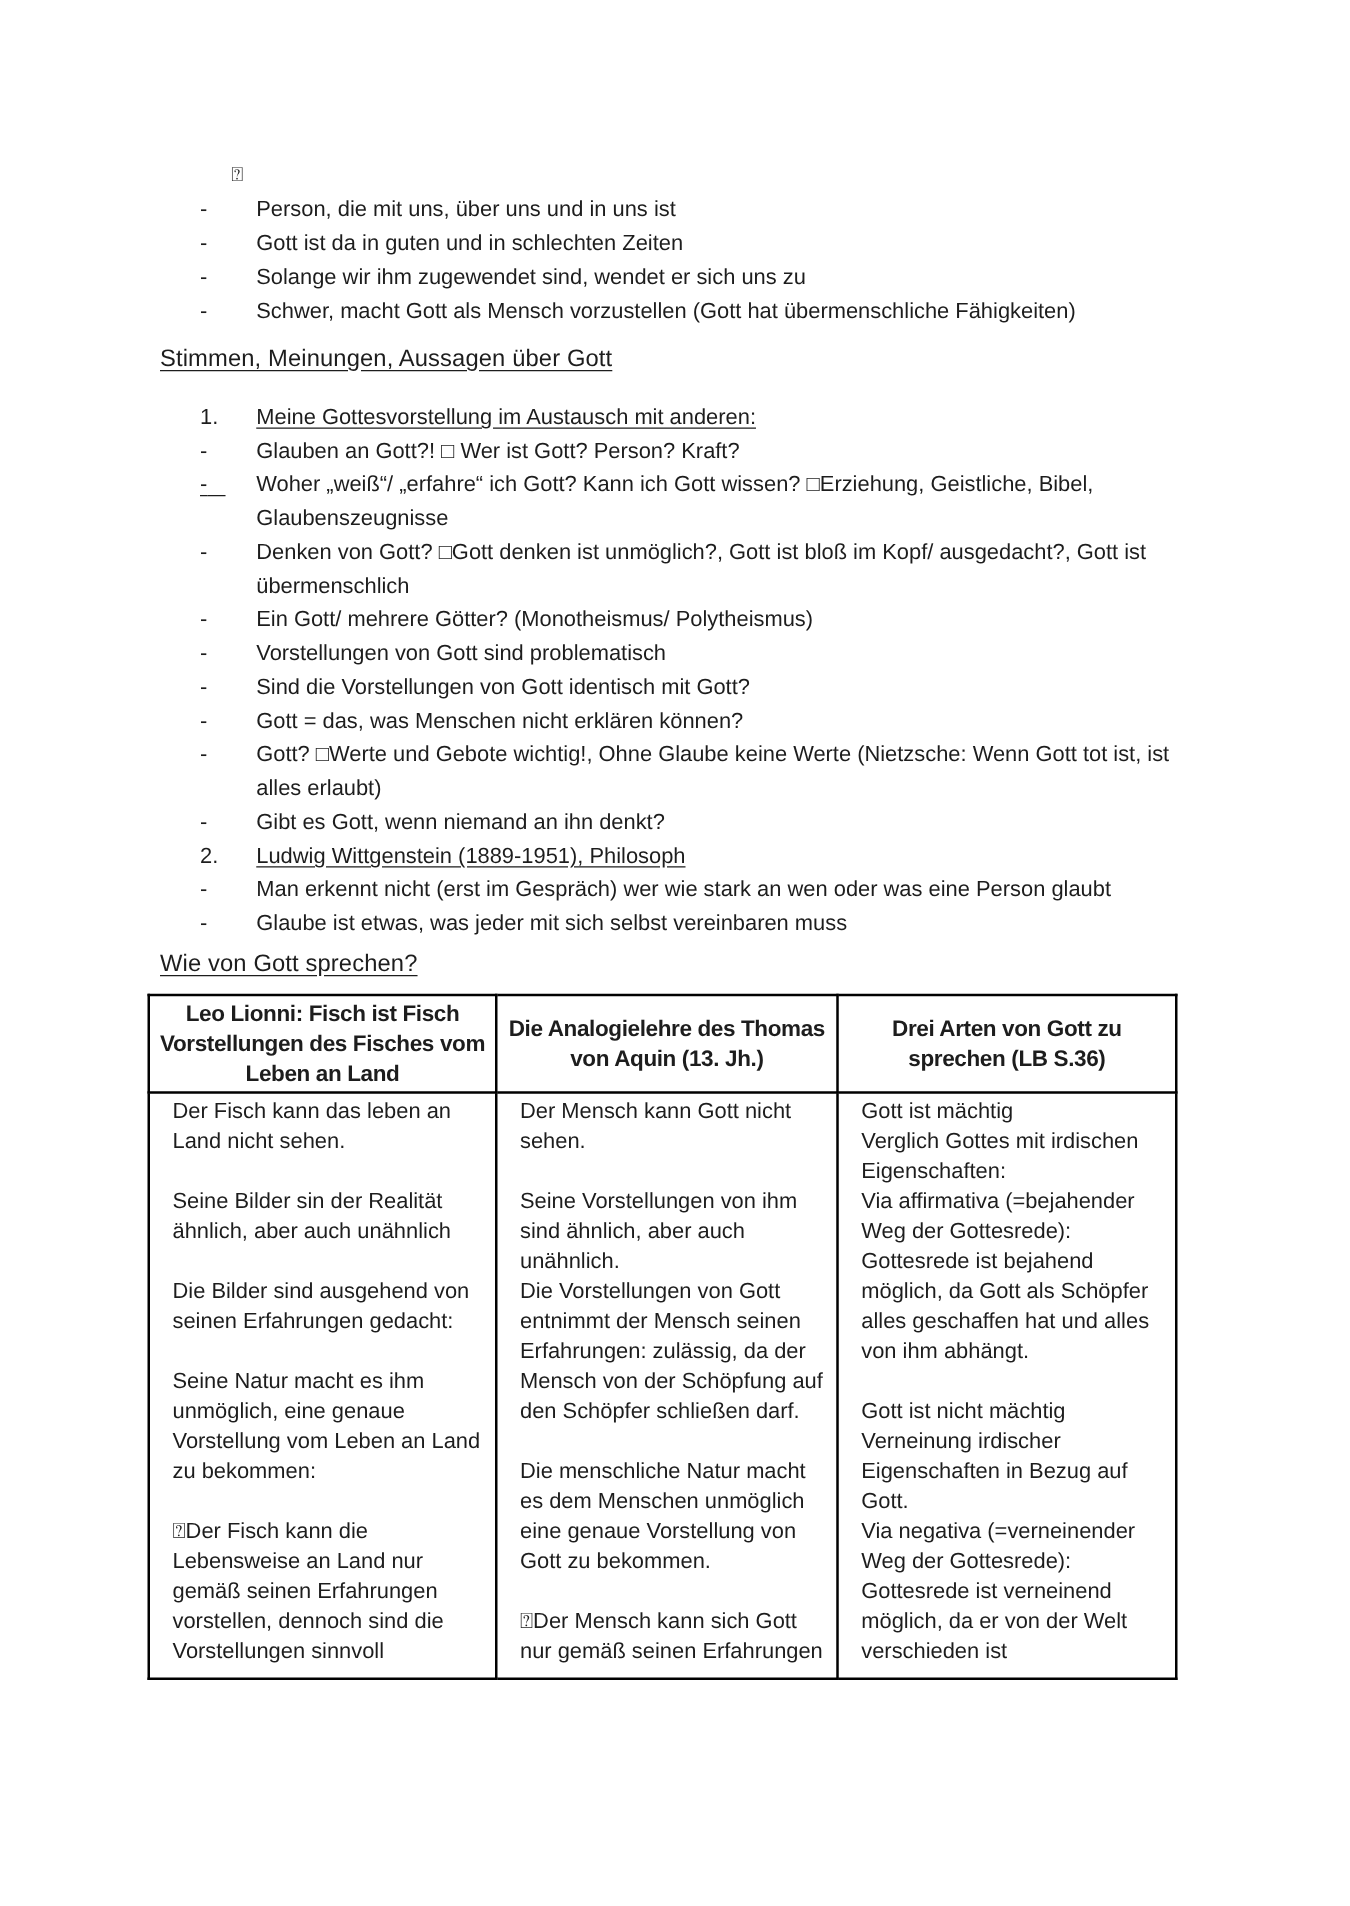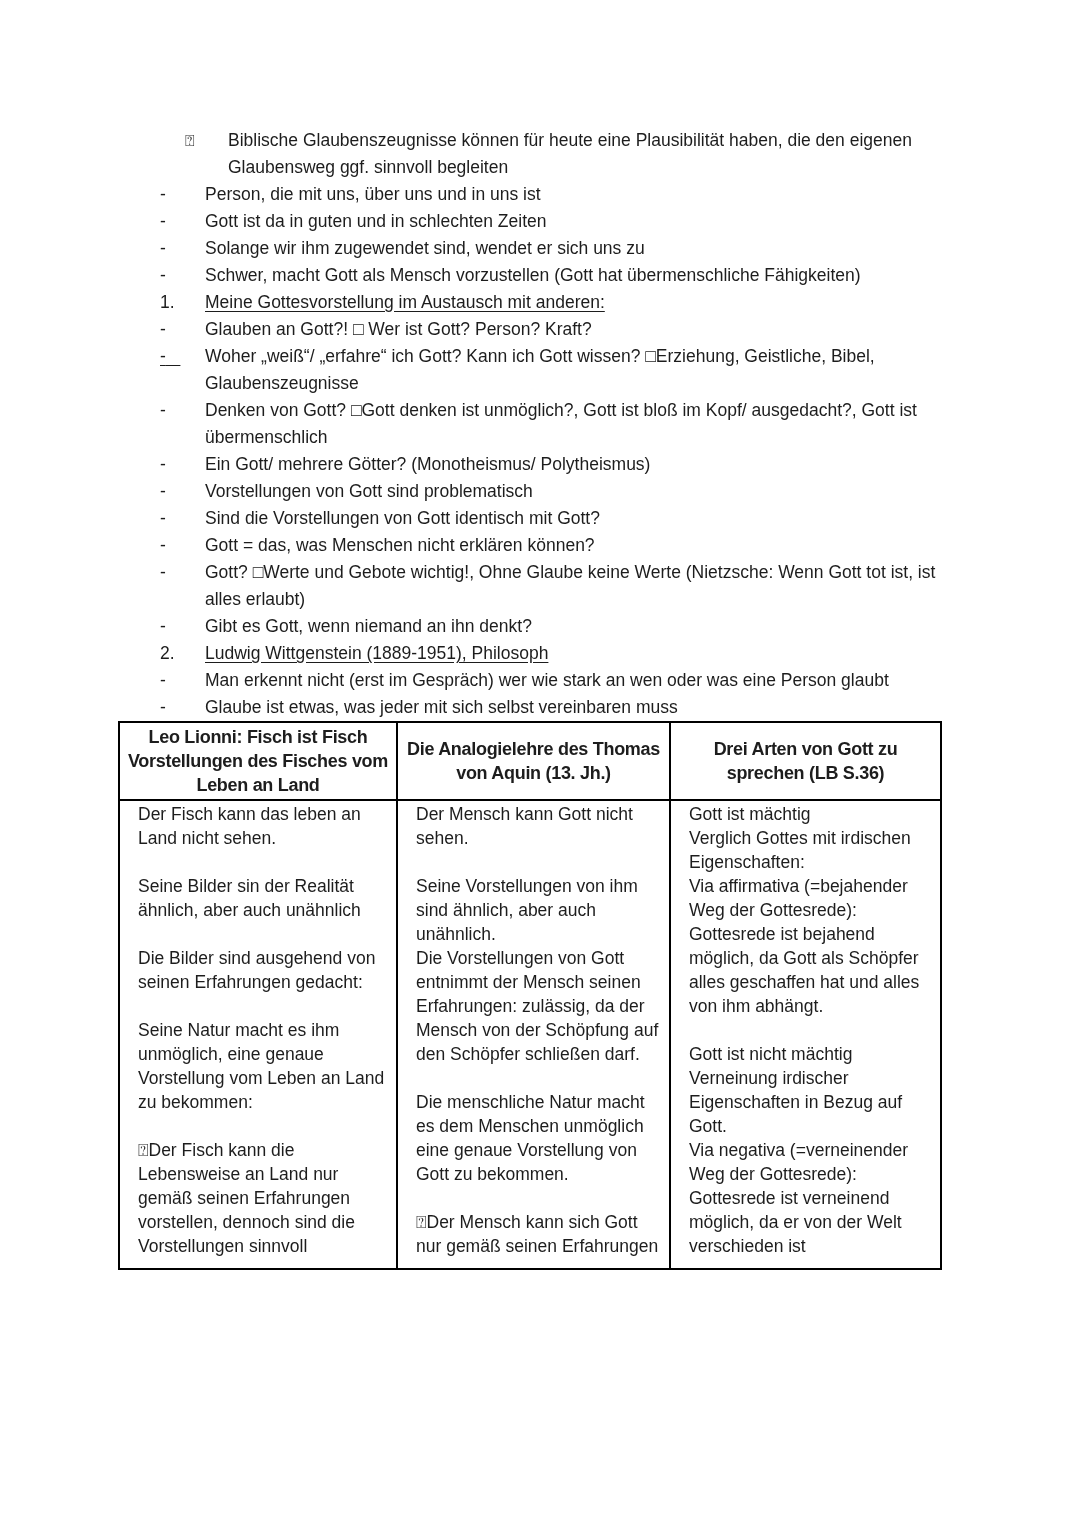--- a/index.html
+++ b/index.html
@@ -53,21 +53,20 @@
   .ital{}
 </style>
 </head>
 <body>
 
 <div class="page">
   <div class="content">
 
     <div class="intro">
       <span class="im">⍰</span>
-      <span class="itx">Biblische Glaubenszeugnisse können für heute eine Plausibilität haben, die den eigenen Glaubensweg ggf. sinnvoll begleiten</span>
     </div>
 
 
     <div class="list">
       <div class="li">
         <span class="m">-</span>
         <span class="t">Person, die mit uns, über uns und in uns ist</span>
       </div>
       <div class="li">
         <span class="m">-</span>
@@ -76,20 +75,21 @@
       <div class="li">
         <span class="m">-</span>
         <span class="t">Solange wir ihm zugewendet sind, wendet er sich uns zu</span>
       </div>
       <div class="li">
         <span class="m">-</span>
         <span class="t">Schwer, macht Gott als Mensch vorzustellen (Gott hat übermenschliche Fähigkeiten)</span>
       </div>
     </div>
 
+    <h2 class="hm2">Stimmen, Meinungen, Aussagen über Gott</h2>
 
     <div class="list">
       <div class="li">
         <span class="m">1.</span>
         <span class="t u">Meine Gottesvorstellung im Austausch mit anderen:</span>
       </div>
       <div class="li">
         <span class="m">-</span>
         <span class="t">Glauben an Gott?! □ Wer ist Gott? Person? Kraft?</span>
       </div>
@@ -132,20 +132,21 @@
       <div class="li">
         <span class="m">-</span>
         <span class="t">Man erkennt nicht (erst im Gespräch) wer wie stark an wen oder was eine Person glaubt</span>
       </div>
       <div class="li">
         <span class="m">-</span>
         <span class="t">Glaube ist etwas, was jeder mit sich selbst vereinbaren muss</span>
       </div>
     </div>
 
+    <h2 class="hm3">Wie von Gott sprechen?</h2>
 
     <table>
       <colgroup>
           <col class="c1">
           <col class="c2">
           <col class="c3">
         </colgroup>
       <thead>
         <tr>
           <th>

